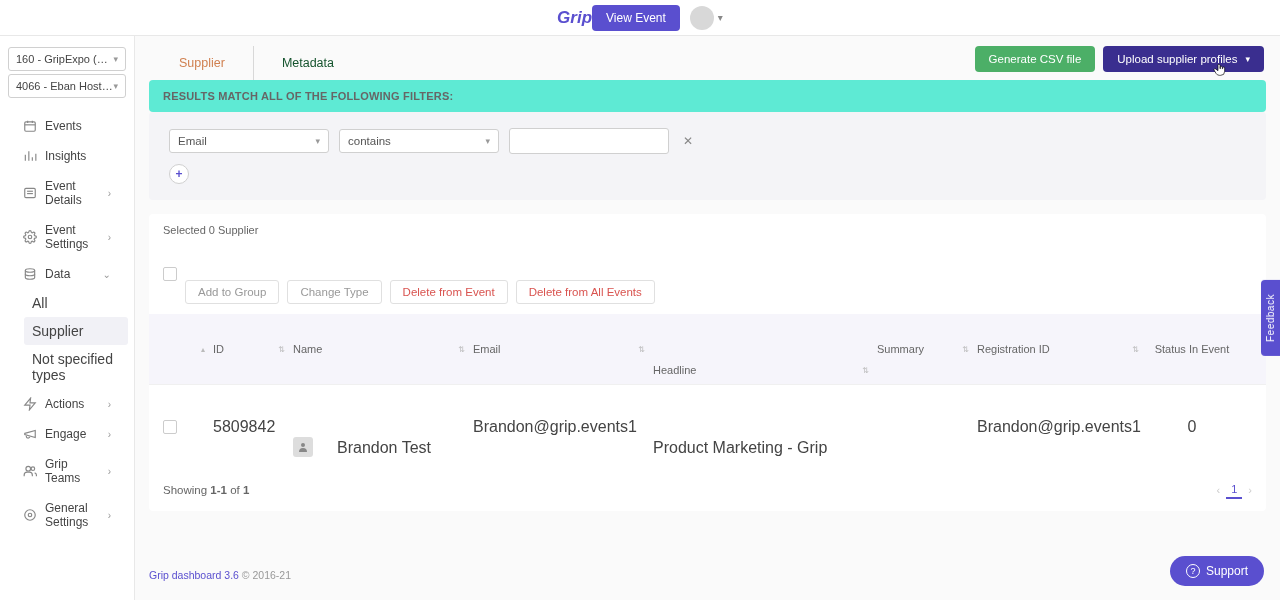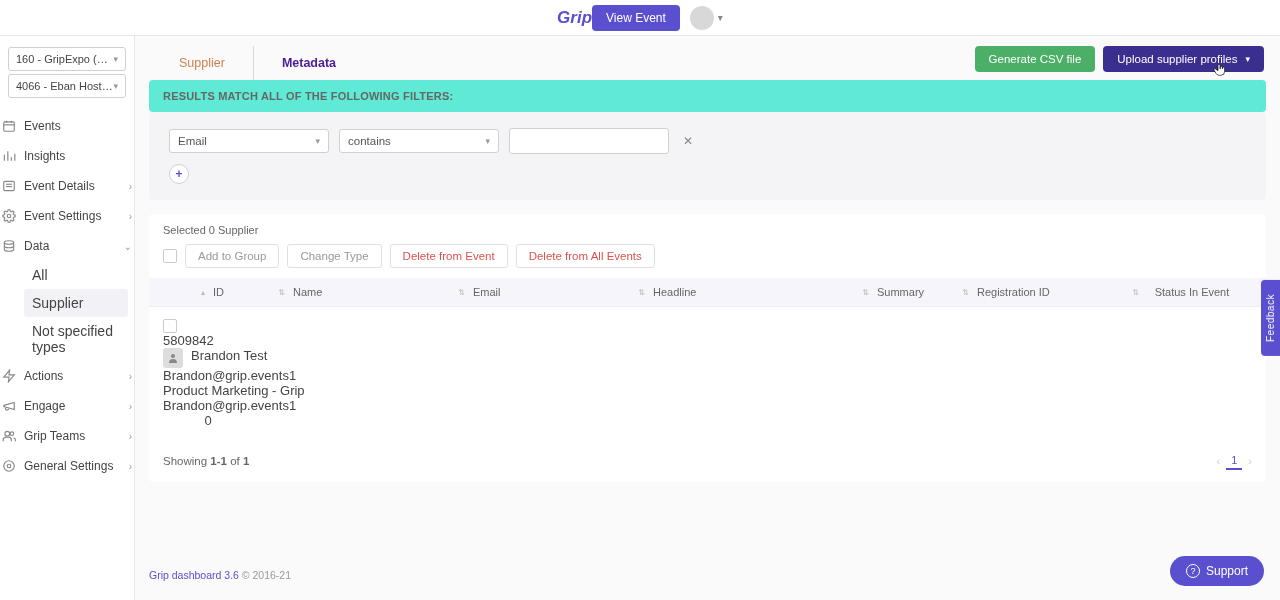--- a/index.html
+++ b/index.html
@@ -14,35 +14,35 @@
   .avatar { width: 24px; height: 24px; border-radius: 50%; background: #d8d8d8; }
   .chevron { font-size: 10px; color: #888; }
 
   
   .layout { display: flex; min-height: calc(100vh - 36px); position: relative; }
 
   
   .sidebar { width: 135px; background: #fff; border-right: 1px solid #e8e8e8; padding: 8px 0; flex-shrink: 0; }
   .sidebar-select { display: flex; align-items: center; justify-content: space-between; border: 1px solid #d0d0d0; border-radius: 3px; margin: 3px 8px; padding: 5px 7px; font-size: 11px; color: #444; cursor: pointer; white-space: nowrap; overflow: hidden; }
   .sidebar-select span:first-child { overflow: hidden; text-overflow: ellipsis; }
-  .nav-item { display: flex; align-items: center; gap: 8px; padding: 8px 2px; font-size: 12px; color: #444; cursor: pointer; }
+  .nav-item { display: flex; align-items: center; gap: 8px; padding: 8px 23px; font-size: 12px; color: #444; cursor: pointer; }
   .nav-item.expandable { justify-content: space-between; }
   .nav-item .left { display: flex; align-items: center; gap: 8px; }
   .nav-icon { width: 14px; height: 14px; display: inline-flex; align-items: center; justify-content: center; color: #888; }
   .nav-icon svg { width: 14px; height: 14px; }
   .sub-nav { padding-left: 28px; }
   .sub-item { padding: 6px 4px; font-size: 14px; color: #444; cursor: pointer; }
   .sub-item.active { background: #f1f1f6; border-radius: 3px; font-weight: 500; margin-left: -4px; padding-left: 8px; margin-right: 6px; }
   .nav-chevron { font-size: 10px; color: #999; }
 
   
   .main { flex: 1; background: #fafafa; display: flex; flex-direction: column; position: relative; }
   .tabs-bar { display: flex; align-items: center; justify-content: space-between; padding: 10px 16px 0; background: #fafafa; }
   .tabs { display: flex; gap: 0; }
-  .tab { padding: 10px 28px; font-size: 12.5px; color: #4c1d95; cursor: pointer; border-right: 1px solid #d8d8d8; font-weight: bold; }
+  .tab { padding: 10px 28px; font-size: 12.5px; color: #14532d; cursor: pointer; border-right: 1px solid #d8d8d8; }
   .tab:last-child { border-right: none; }
   .tab.active { color: #d08050; font-weight: 500; }
   .action-btns { display: flex; gap: 8px; padding-bottom: 8px; justify-content: space-between; }
   .btn-green { background: #4caf67; color: #fff; border: none; padding: 7px 14px; border-radius: 4px; font-size: 11.5px; cursor: pointer; }
   .btn-purple { background: #3a2e8f; color: #fff; border: none; padding: 7px 14px; border-radius: 4px; font-size: 11.5px; cursor: pointer; display: flex; align-items: center; gap: 8px; }
   .btn-purple-chevron { font-size: 9px; }
 
   .filter-section { background: #5eead4; margin: 0 14px; border-radius: 4px; }
   .filter-header { padding: 10px 14px; font-size: 11px; font-weight: 600; color: #666; letter-spacing: 0.2px; }
   .filter-body { background: #f4f4f7; padding: 16px 20px; display: flex; flex-direction: column; gap: 10px; margin: 0 14px; border-radius: 4px; }
@@ -50,38 +50,38 @@
   .filter-select { width: 160px; background: #fff; border: 1px solid #d0d0d0; border-radius: 3px; padding: 5px 8px; font-size: 11.5px; color: #555; display: flex; align-items: center; justify-content: space-between; cursor: pointer; }
   .filter-input { width: 160px; background: #fff; border: 1px solid #d0d0d0; border-radius: 3px; padding: 5px 8px; font-size: 11.5px; height: 26px; }
   .filter-remove { color: #888; cursor: pointer; font-size: 12px; padding: 0 4px; }
   .filter-add { width: 20px; height: 20px; border-radius: 50%; background: #fff; border: 1px solid #d0d0d0; color: #5a4fcf; display: flex; align-items: center; justify-content: center; cursor: pointer; font-size: 12px; font-weight: bold; }
 
   .table-section { margin: 14px; background: #fff; border-radius: 4px; }
   .table-toolbar { padding: 10px 14px; }
   .selected-text { font-size: 11px; color: #666; margin-bottom: 8px; }
   .table-actions { display: flex; align-items: center; gap: 8px; }
   .checkbox { width: 14px; height: 14px; border: 1px solid #ccc; border-radius: 2px; cursor: pointer; }
-  .tbl-btn { padding: 5px 12px; border: 1px solid #e0e0e0; border-radius: 3px; font-size: 11.5px; color: #999; background: #fff; cursor: pointer; }
+  .tbl-btn { padding: 5px 12px; border: 1px solid #e0e0e0; border-radius: 3px; font-size: 11.5px; color: #999; background: #fff; cursor: pointer; margin-top: 36px; }
   .tbl-btn.danger { color: #d9534f; }
 
   .data-table { width: 100%; }
   .thead { display: flex; background: #f6f5fb; padding: 8px 14px; font-size: 11px; color: #666; }
   .th, .td { display: flex; align-items: center; }
   .th { gap: 4px; }
   .col-check { width: 50px; }
   .col-id { width: 80px; }
   .col-name { width: 180px; }
   .col-email { width: 180px; }
-  .col-headline { width: 224px; }
+  .col-headline { width: 224px; margin-top: 42px; }
   .col-summary { width: 100px; }
   .col-reg { width: 170px; gap: 39px; }
   .col-status { width: 90px; justify-content: center; }
   .sort-icon { color: #bbb; font-size: 8px; margin-left: auto; padding-right: 8px; }
-  .trow { display: flex; padding: 12px 14px; font-size: 13px; color: #444; border-top: 1px solid #f0f0f0; flex-direction: column; }
-  .name-cell { display: flex; align-items: flex-start; gap: 8px; }
+  .trow { display: flex; padding: 12px 14px; font-size: 16px; color: #444; border-top: 1px solid #f0f0f0; }
+  .name-cell { display: flex; align-items: flex-end; gap: 24px; }
   .row-avatar { width: 20px; height: 20px; background: #ddd; border-radius: 3px; display: flex; align-items: center; justify-content: center; }
   .row-avatar svg { width: 12px; height: 12px; fill: #888; }
 
   .table-footer { display: flex; justify-content: space-between; align-items: center; padding: 12px 14px; font-size: 11.5px; color: #666; }
   .pagination { display: flex; align-items: center; gap: 6px; }
   .page-arrow { color: #ccc; cursor: pointer; font-size: 11px; }
   .page-num { color: #5a4fcf; border-bottom: 2px solid #5a4fcf; padding: 2px 5px; font-size: 11px; }
 
   .footer-text { position: absolute; bottom: 19px; left: 14px; font-size: 10.5px; color: #999; }
   .footer-text .brand { color: #5a4fcf; }

